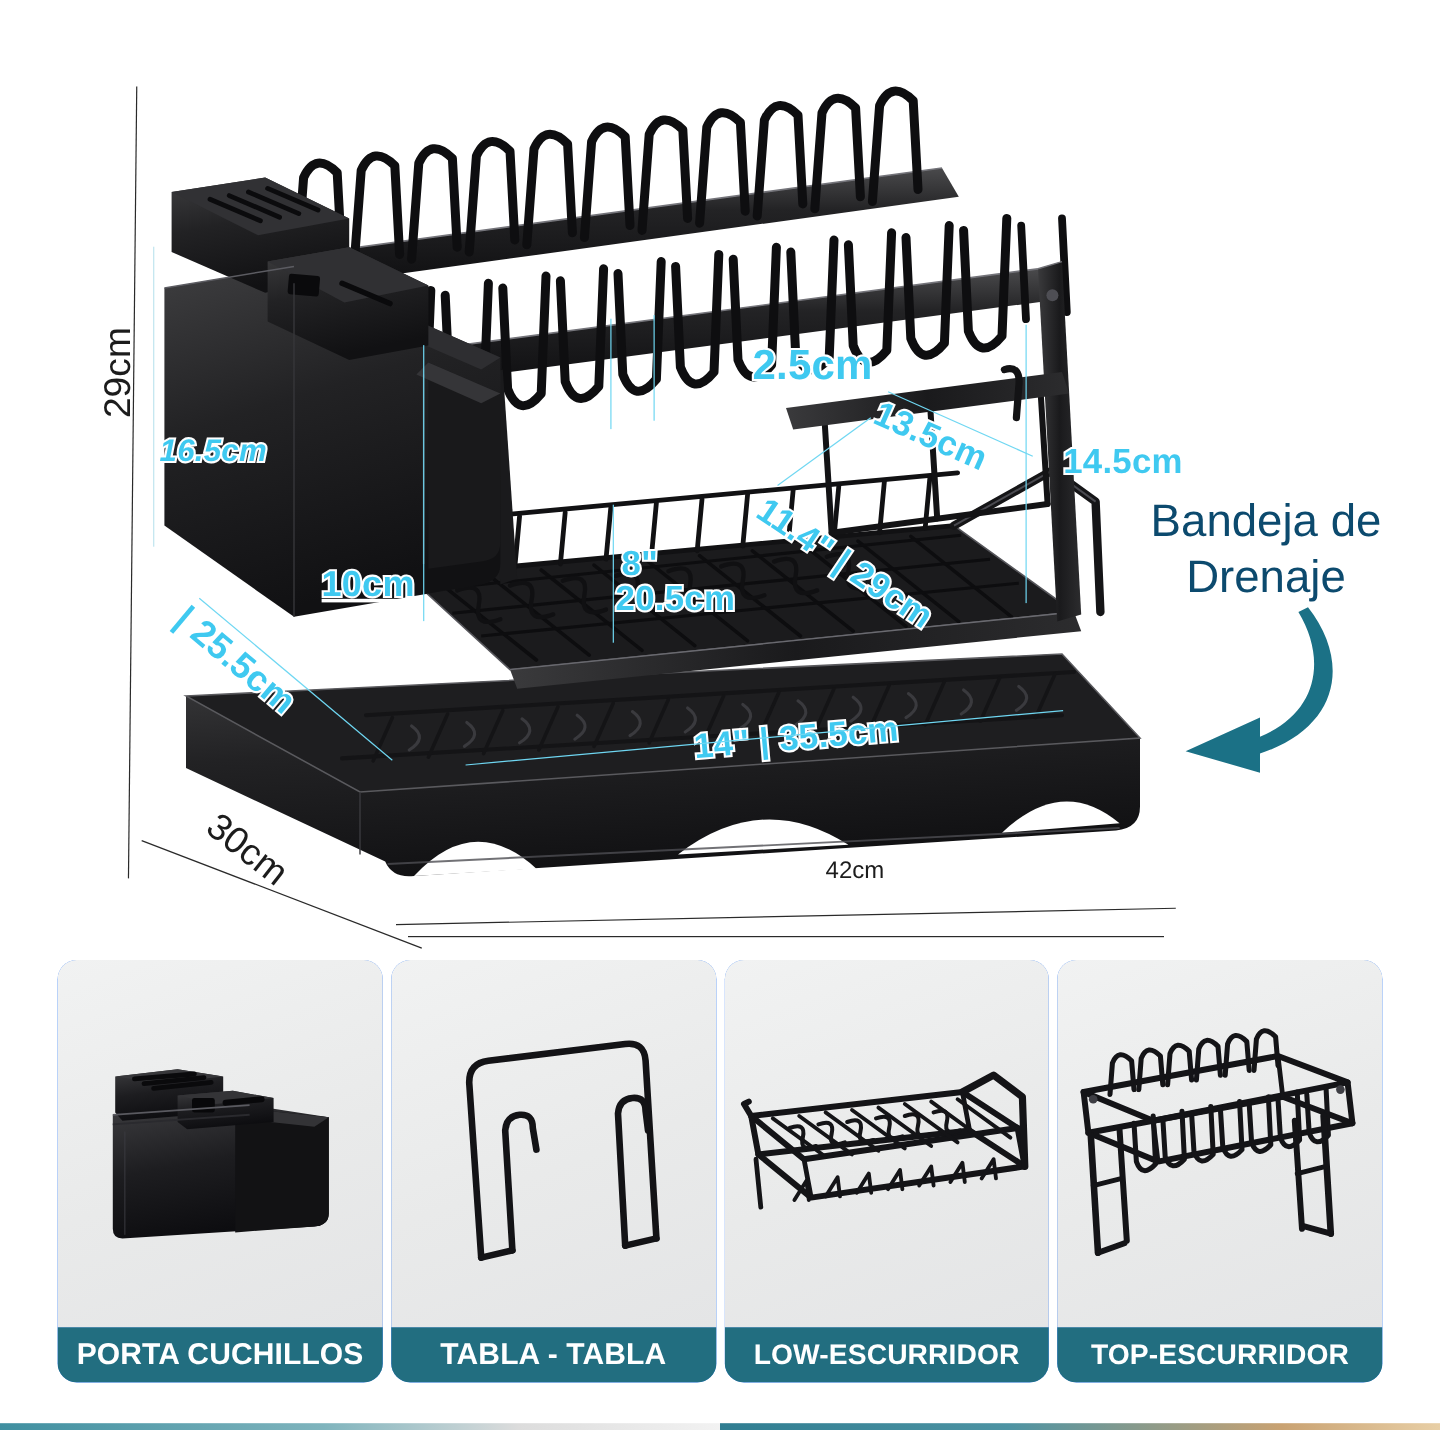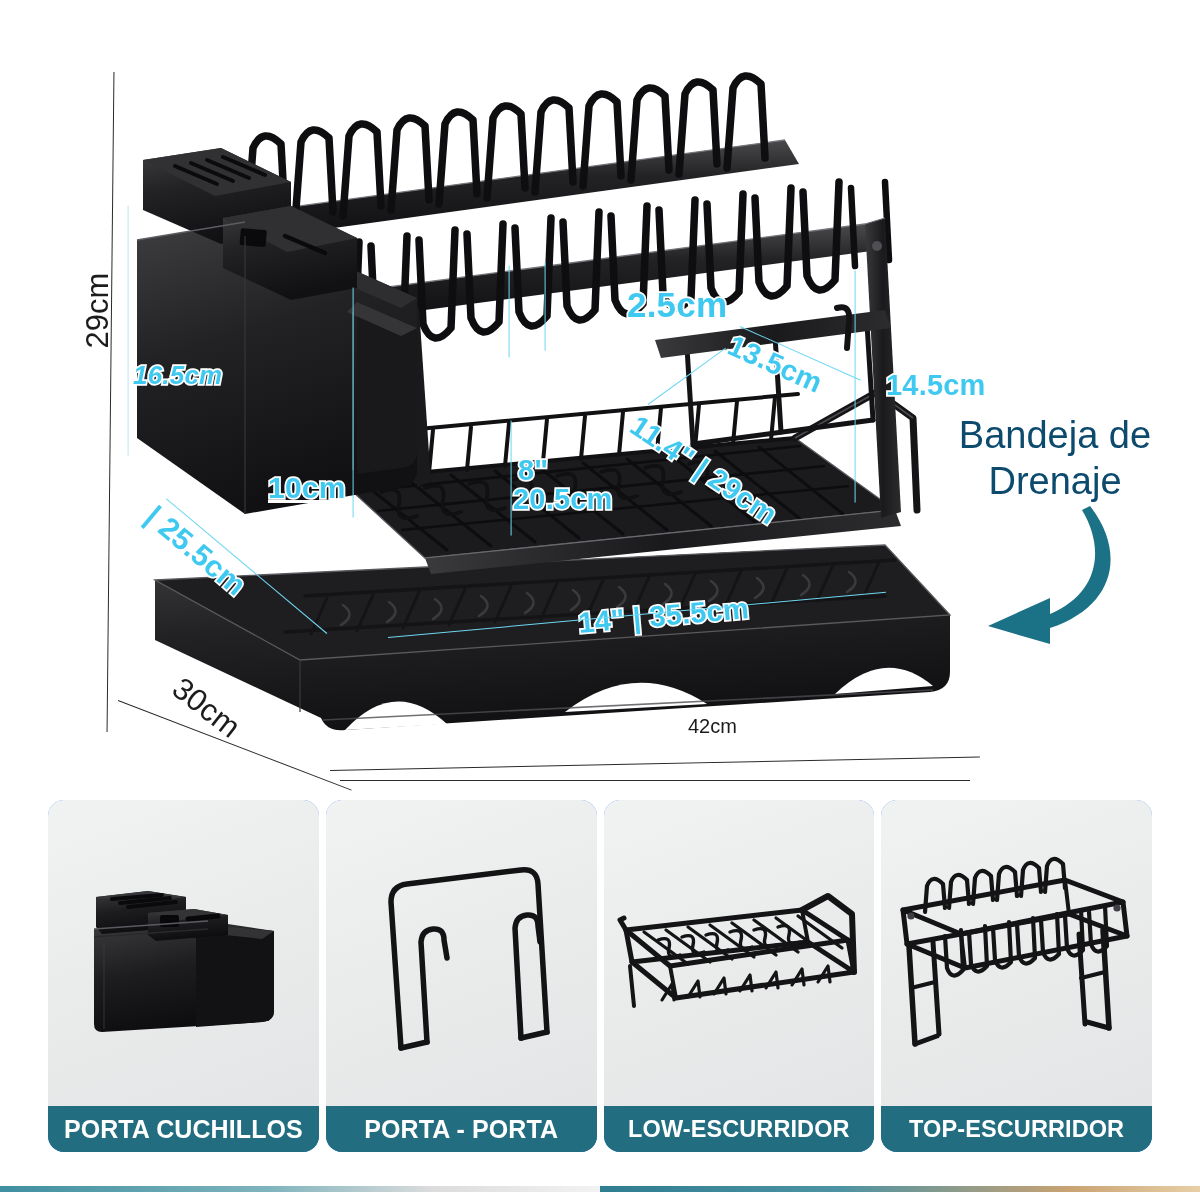--- a/index.html
+++ b/index.html
@@ -424,21 +424,21 @@
 
             <path d="M 40 212 L 30 66 Q 30 50 46 48 L 160 34 Q 176 32 177 48 L 186 196"></path>
             <path d="M 40 212 L 66 206"></path>
             <path d="M 186 196 L 160 202"></path>
 
             <path d="M 66 206 L 60 106 q 1 -12 12 -13 q 11 -1 11 11 l 3 18"></path>
             <path d="M 160 202 L 154 92 q 1 -12 12 -13 q 11 -1 11 11 l 2 16"></path>
           </g>
         </svg>
       </div>
-      <div class="card-label">PORTA - PORTA</div>
+      <div class="card-label">TABLA - TABLA</div>
     </div>
 
     <div class="card">
       <div class="card-img">
         <svg width="250" height="190" viewBox="0 0 250 190">
           <g fill="none" stroke="#141417" stroke-linecap="round" stroke-linejoin="round">
 
             <path d="M 12 72 L 188 52 L 234 82 L 56 108 Z" stroke-width="5"></path>
 
             <path d="M 18 104 L 194 84 L 240 114 L 62 140 Z" stroke-width="5"></path>

